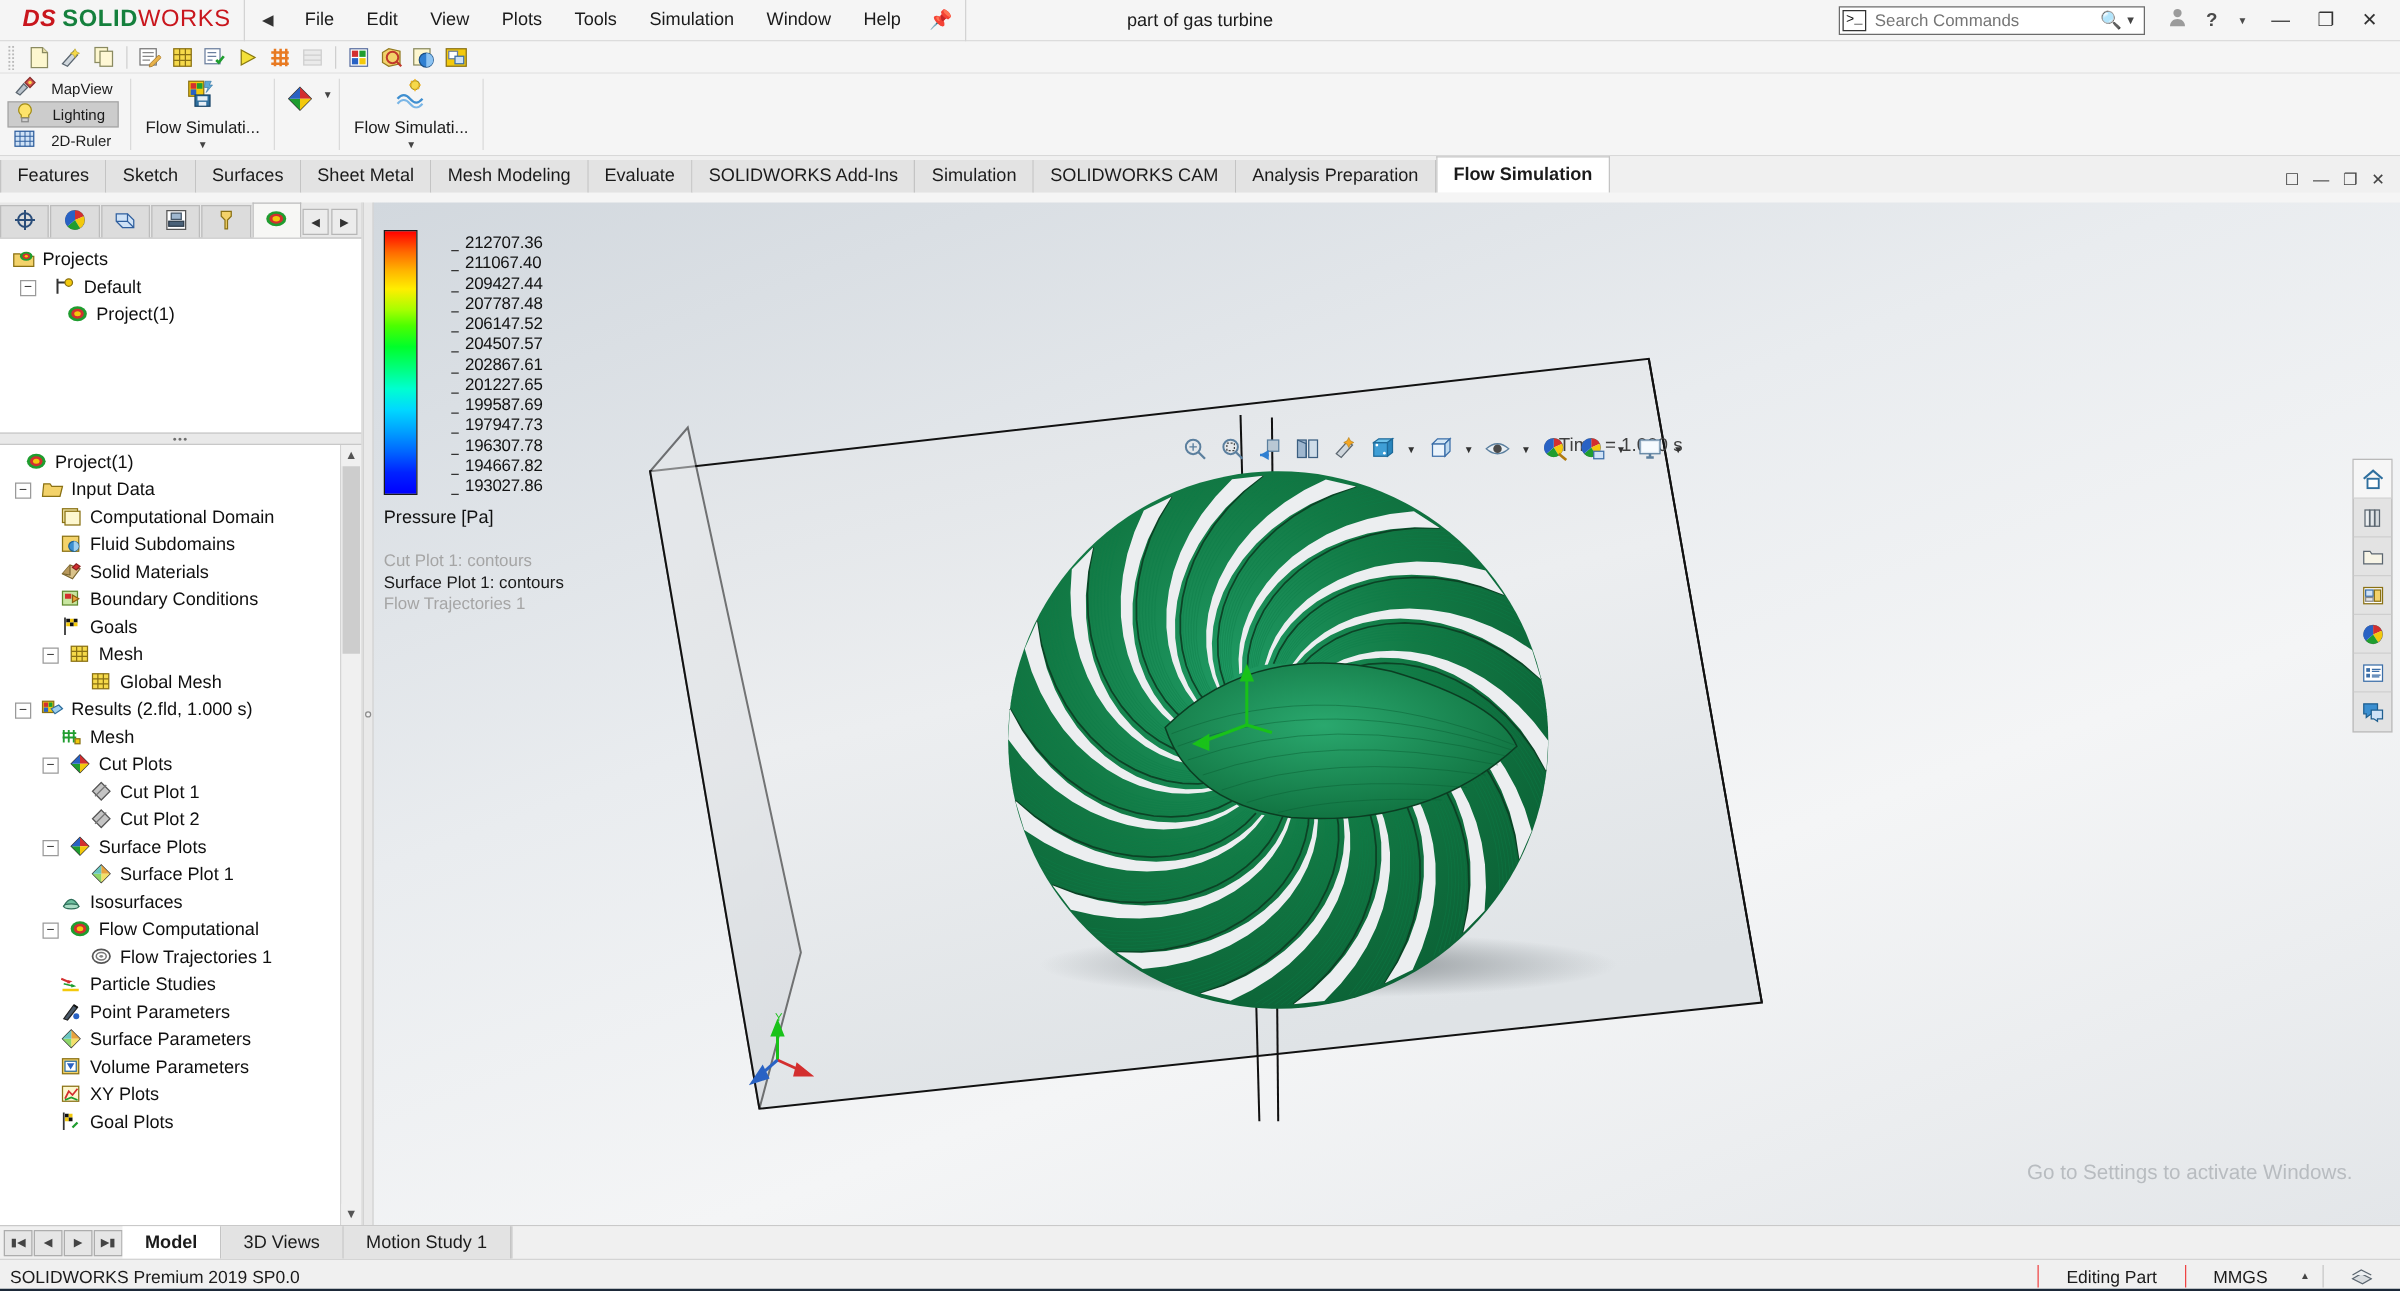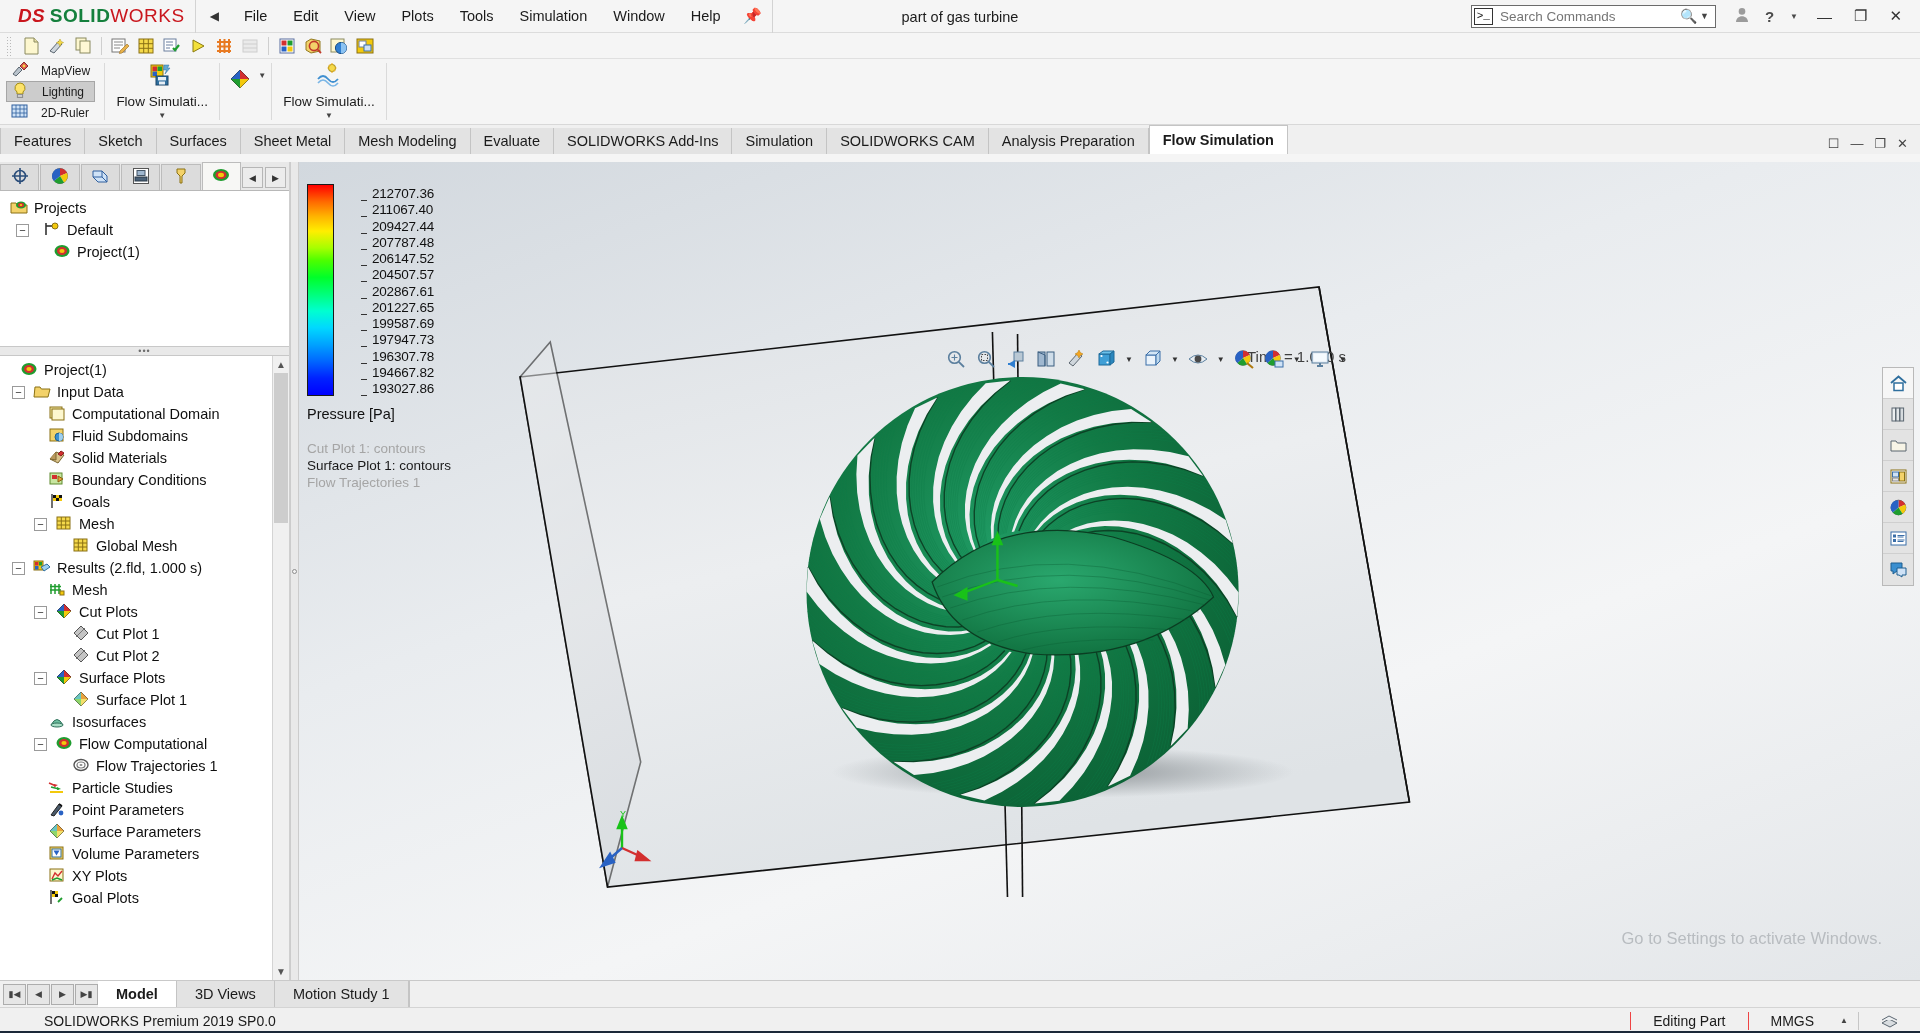--- a/index.html
+++ b/index.html
@@ -228,21 +228,21 @@
             display:flex;align-items:center;justify-content:center;font-size:9px;color:#444;}
   .doc-tab { padding:0 18px; display:flex;align-items:center; font-size:14.5px;
              background:#e3e3e3; border-right:1px solid #c4c4c4; color:#1b1b1b; cursor:default;}
   .doc-tab:first-of-type { border-left:1px solid #c4c4c4; }
   .doc-tab.active { background:#fff; font-weight:bold; }
   .doc-tail { flex:1; border-left:1px solid #c4c4c4; background:#f0f0f0;}
 
   .statusbar { position:absolute; left:0;right:0;bottom:0; height:26px;
                background:#f0f0f0; display:flex; align-items:center;
                border-top:1px solid #d4d4d4; font-size:14px; color:#1b1b1b;}
-  .sb-left { padding-left:8px;margin-left:36px; }
+  .sb-left { padding-left:8px; }
   .sb-right { margin-left:auto; display:flex; align-items:center; height:26px;}
   .sb-cell { padding:0 22px; height:18px; display:flex; align-items:center;
              border-left:1px solid #ef4444; }
   .sb-caret { font-size:8px; color:#444; padding:0 10px 0 4px;}
   .taskbar-strip { position:absolute; left:0; right:0; bottom:-1px; height:3px; background:#1b2838; }
 </style>
 </head>
 <body>
 
 <div id="app">

